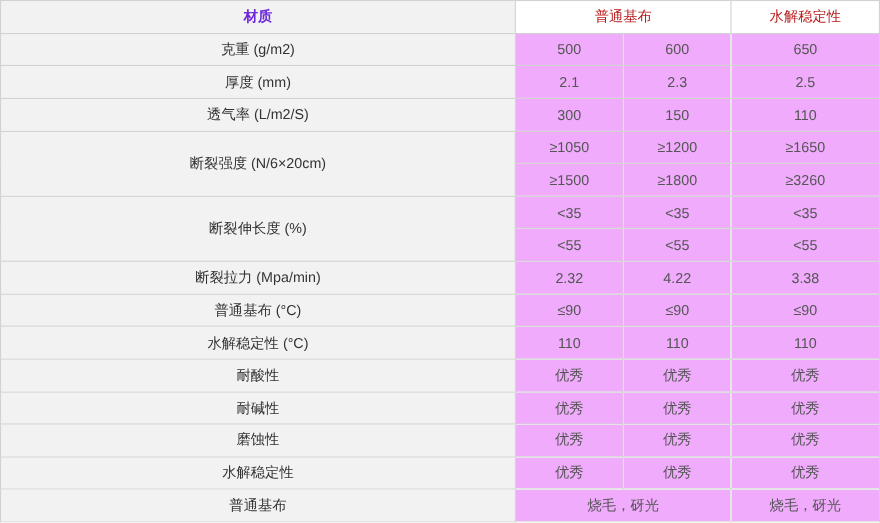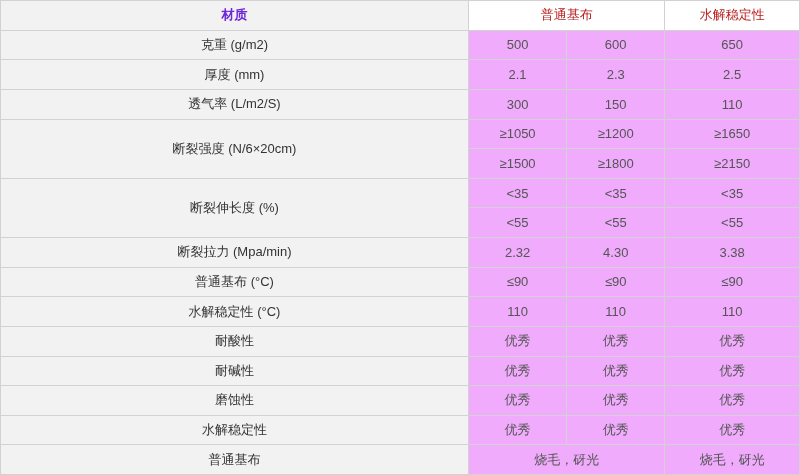--- a/index.html
+++ b/index.html
@@ -110,41 +110,41 @@
       <td class="sub">经</td>
       <td class="val">≥1050</td>
       <td class="val">≥1200</td>
       <td class="val">≥1650</td>
     </tr>
 
     <tr>
       <td class="sub">纬</td>
       <td class="val">≥1500</td>
       <td class="val">≥1800</td>
-      <td class="val">≥2150</td>
+      <td class="val">≥3260</td>
     </tr>
 
     <tr>
       <td class="label" rowspan="2">断裂伸长度 (%)</td>
       <td class="sub">经</td>
       <td class="val">&lt;35</td>
       <td class="val">&lt;35</td>
       <td class="val">&lt;35</td>
     </tr>
     <tr>
       <td class="sub">纬</td>
       <td class="val">&lt;55</td>
       <td class="val">&lt;55</td>
       <td class="val">&lt;55</td>
     </tr>
 
     <tr>
       <td class="label" colspan="2">断裂拉力 (Mpa/min)</td>
       <td class="val">2.32</td>
-      <td class="val">4.30</td>
+      <td class="val">4.22</td>
       <td class="val">3.38</td>
     </tr>
 
     <tr>
       <td class="label" colspan="2">普通基布 (°C)</td>
       <td class="val">≤90</td>
       <td class="val">≤90</td>
       <td class="val">≤90</td>
     </tr>
 

